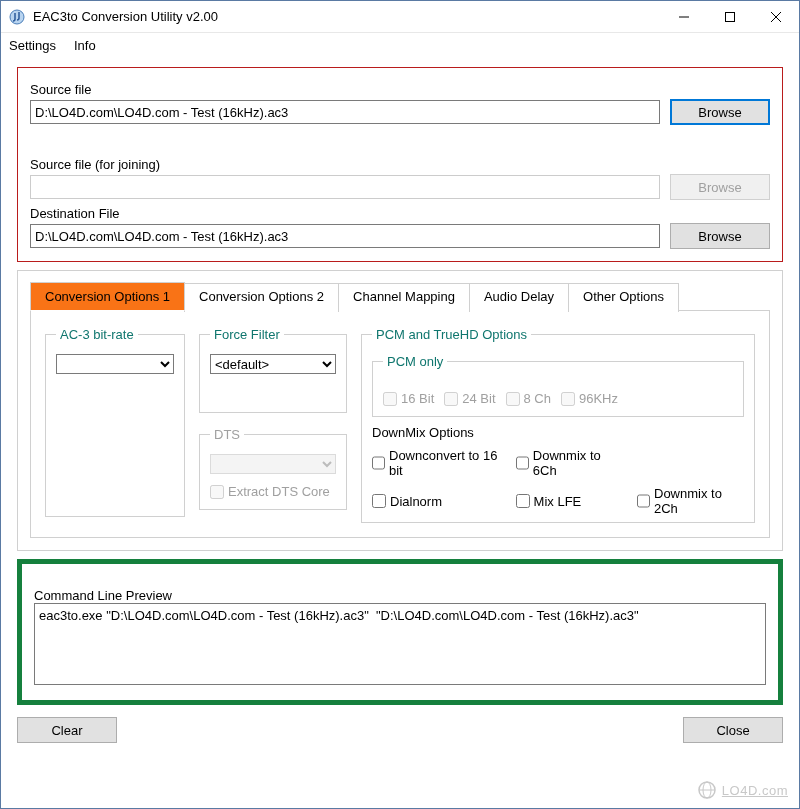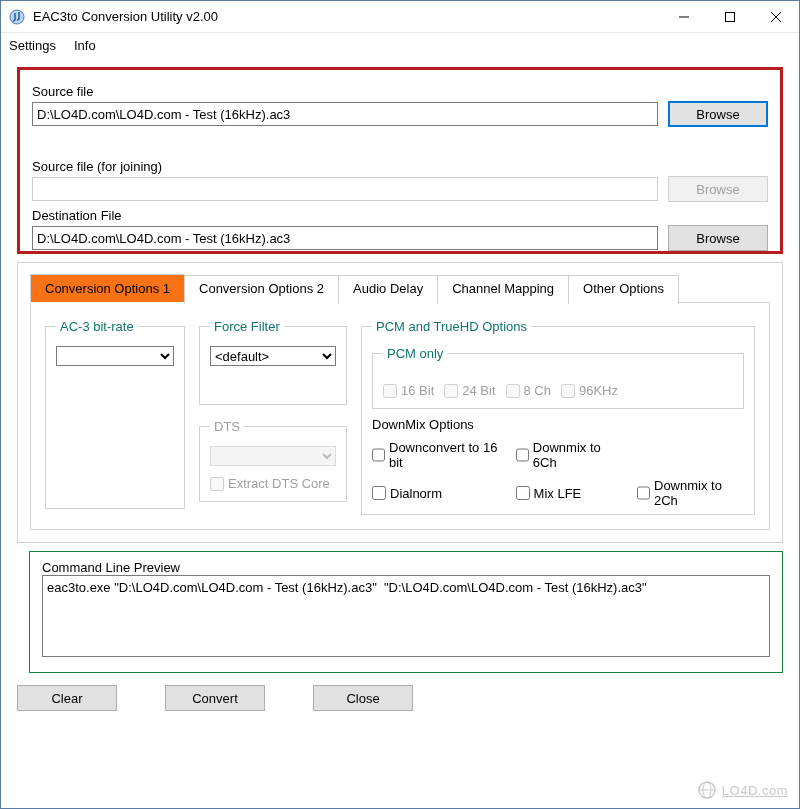--- a/index.html
+++ b/index.html
@@ -6,21 +6,21 @@
   body { margin: 0; background: #fff; }
   .window { width: 800px; height: 809px; border: 1px solid #5a7aa3; background: #fff; display: flex; flex-direction: column; }
   .titlebar { height: 32px; display: flex; align-items: center; padding: 0 0 0 8px; border-bottom: 1px solid #e8e8e8; }
   .titlebar-icon { width: 16px; height: 16px; margin-right: 8px; }
   .titlebar-text { flex: 1; font-size: 13px; }
   .ctrl-btns { display: flex; height: 100%; }
   .ctrl-btn { width: 46px; display: flex; align-items: center; justify-content: center; color: #333; }
   .menubar { height: 24px; display: flex; align-items: center; padding: 0 8px; gap: 18px; }
   .menubar span { font-size: 13px; }
   .content { flex: 1; padding: 10px 16px 16px 16px; display: flex; flex-direction: column; gap: 8px; }
-  .file-panel { border: 3px solid #b91c1c; padding: 8px 12px 0 12px; }
+  .file-panel { border: 1px solid #b91c1c; padding: 8px 12px 12px 12px; }
   .row { display: flex; align-items: center; gap: 10px; margin-top: 2px; }
   .label { font-size: 13px; color: #000; margin-top: 6px; }
   .label.disabled { color: #000000; margin-top: 32px; }
   input[type=text].field { flex: 1; height: 24px; border: 1px solid #7a7a7a; padding: 0 4px; font-size: 13px; background: #fff; }
   input[type=text].field.disabled { border-color: #cccccc; color: #a0a0a0; background: #fff; }
   .btn { width: 100px; height: 26px; border: 1px solid #adadad; background: #e1e1e1; font-size: 13px; cursor: default; }
   .btn.browse-primary { border: 2px solid #0078d7; background: #e1e1e1; }
   .btn:disabled { color: #a0a0a0; border-color: #d0d0d0; background: #f0f0f0; }
   .tabs-wrap { border: 1px solid #d0d0d0; padding: 10px 12px 12px 12px; }
   .tabstrip { display: flex; border-bottom: 1px solid #d0d0d0; }
@@ -36,23 +36,23 @@
   .col3 { flex: 1; display: flex; flex-direction: column; }
   select.combo { width: 100%; height: 20px; border: 1px solid #7a7a7a; background: #fff; font-size: 13px; }
   select.combo:disabled { background: #f0f0f0; color: #a0a0a0; border-color: #cccccc; }
   .chk { display: flex; align-items: center; gap: 4px; font-size: 13px; }
   .chk.disabled { color: #a0a0a0; }
   .chk input[type=checkbox] { width: 14px; height: 14px; margin: 0; }
   .pcm-row { display: flex; gap: 10px; margin-top: 8px; flex-wrap: wrap; }
   .pcm-inner { border: 1px solid #d0d0d0; padding: 8px 10px 10px 10px; margin: 0; }
   .pcm-inner legend { font-size: 13px; color: #a0a0a0; padding: 0 4px; }
   .downmix-grid { display: grid; grid-template-columns: auto auto auto; gap: 8px 14px; margin-top: 8px; }
-  .cmd-panel { border: 1px solid #15803d; padding: 8px 12px 12px 12px; margin-left: 12px; }
+  .cmd-panel { border: 5px solid #15803d; padding: 24px 12px 12px 12px; }
   textarea.cmd { width: 100%; height: 82px; border: 1px solid #7a7a7a; font-size: 13px; padding: 4px; resize: none; font-family: 'Segoe UI', Tahoma, sans-serif; overflow-y: scroll; }
-  .bottom-btns { display: flex; justify-content: flex-start; gap: 48px; padding: 4px 0 0 0; }
+  .bottom-btns { display: flex; justify-content: space-between; gap: 28px; padding: 4px 0 0 0; }
   .bottom-btns .btn { width: 100px; }
   .watermark { position: absolute; right: 12px; bottom: 10px; color: #c8c8c8; font-size: 15px; letter-spacing: 0.5px; display: flex; align-items: center; gap: 6px; pointer-events: none; text-decoration: underline; }
   .wrap { position: relative; }
 </style>
 </head>
 <body>
 
 <div class="wrap">
 <div class="window">
 
@@ -105,22 +105,22 @@
       <div class="row">
         <input type="text" class="field" value="D:\LO4D.com\LO4D.com - Test (16kHz).ac3" style="">
         <button class="btn">Browse</button>
       </div>
     </div>
 
     <div class="tabs-wrap">
       <div class="tabstrip">
         <div class="tab active">Conversion Options 1</div>
         <div class="tab">Conversion Options 2</div>
+        <div class="tab">Channel Mapping</div>
         <div class="tab">Audio Delay</div>
-        <div class="tab">Channel Mapping</div>
         <div class="tab">Other Options</div>
       </div>
       <div class="tab-body">
 
         <div class="col1">
           <fieldset class="group" style="height:190px">
             <legend>AC-3 bit-rate</legend>
             <select class="combo"><option></option></select>
           </fieldset>
         </div>
@@ -195,21 +195,20 @@
       </div>
     </div>
 
     <div class="cmd-panel">
       <div class="label" style="margin-top:0">Command Line Preview</div>
       <textarea class="cmd" readonly="" style="">eac3to.exe "D:\LO4D.com\LO4D.com - Test (16kHz).ac3"  "D:\LO4D.com\LO4D.com - Test (16kHz).ac3"</textarea>
     </div>
 
     <div class="bottom-btns">
       <button class="btn">Clear</button>
-      <button class="btn">Convert</button>
       <button class="btn">Close</button>
     </div>
 
   </div>
 </div>
 
 <div class="watermark">
   <svg width="18" height="18" viewBox="0 0 18 18">
         <circle cx="9" cy="9" r="8" fill="none" stroke="#c8c8c8" stroke-width="1.5"></circle>
         <ellipse cx="9" cy="9" rx="4" ry="8" fill="none" stroke="#c8c8c8" stroke-width="1"></ellipse>

